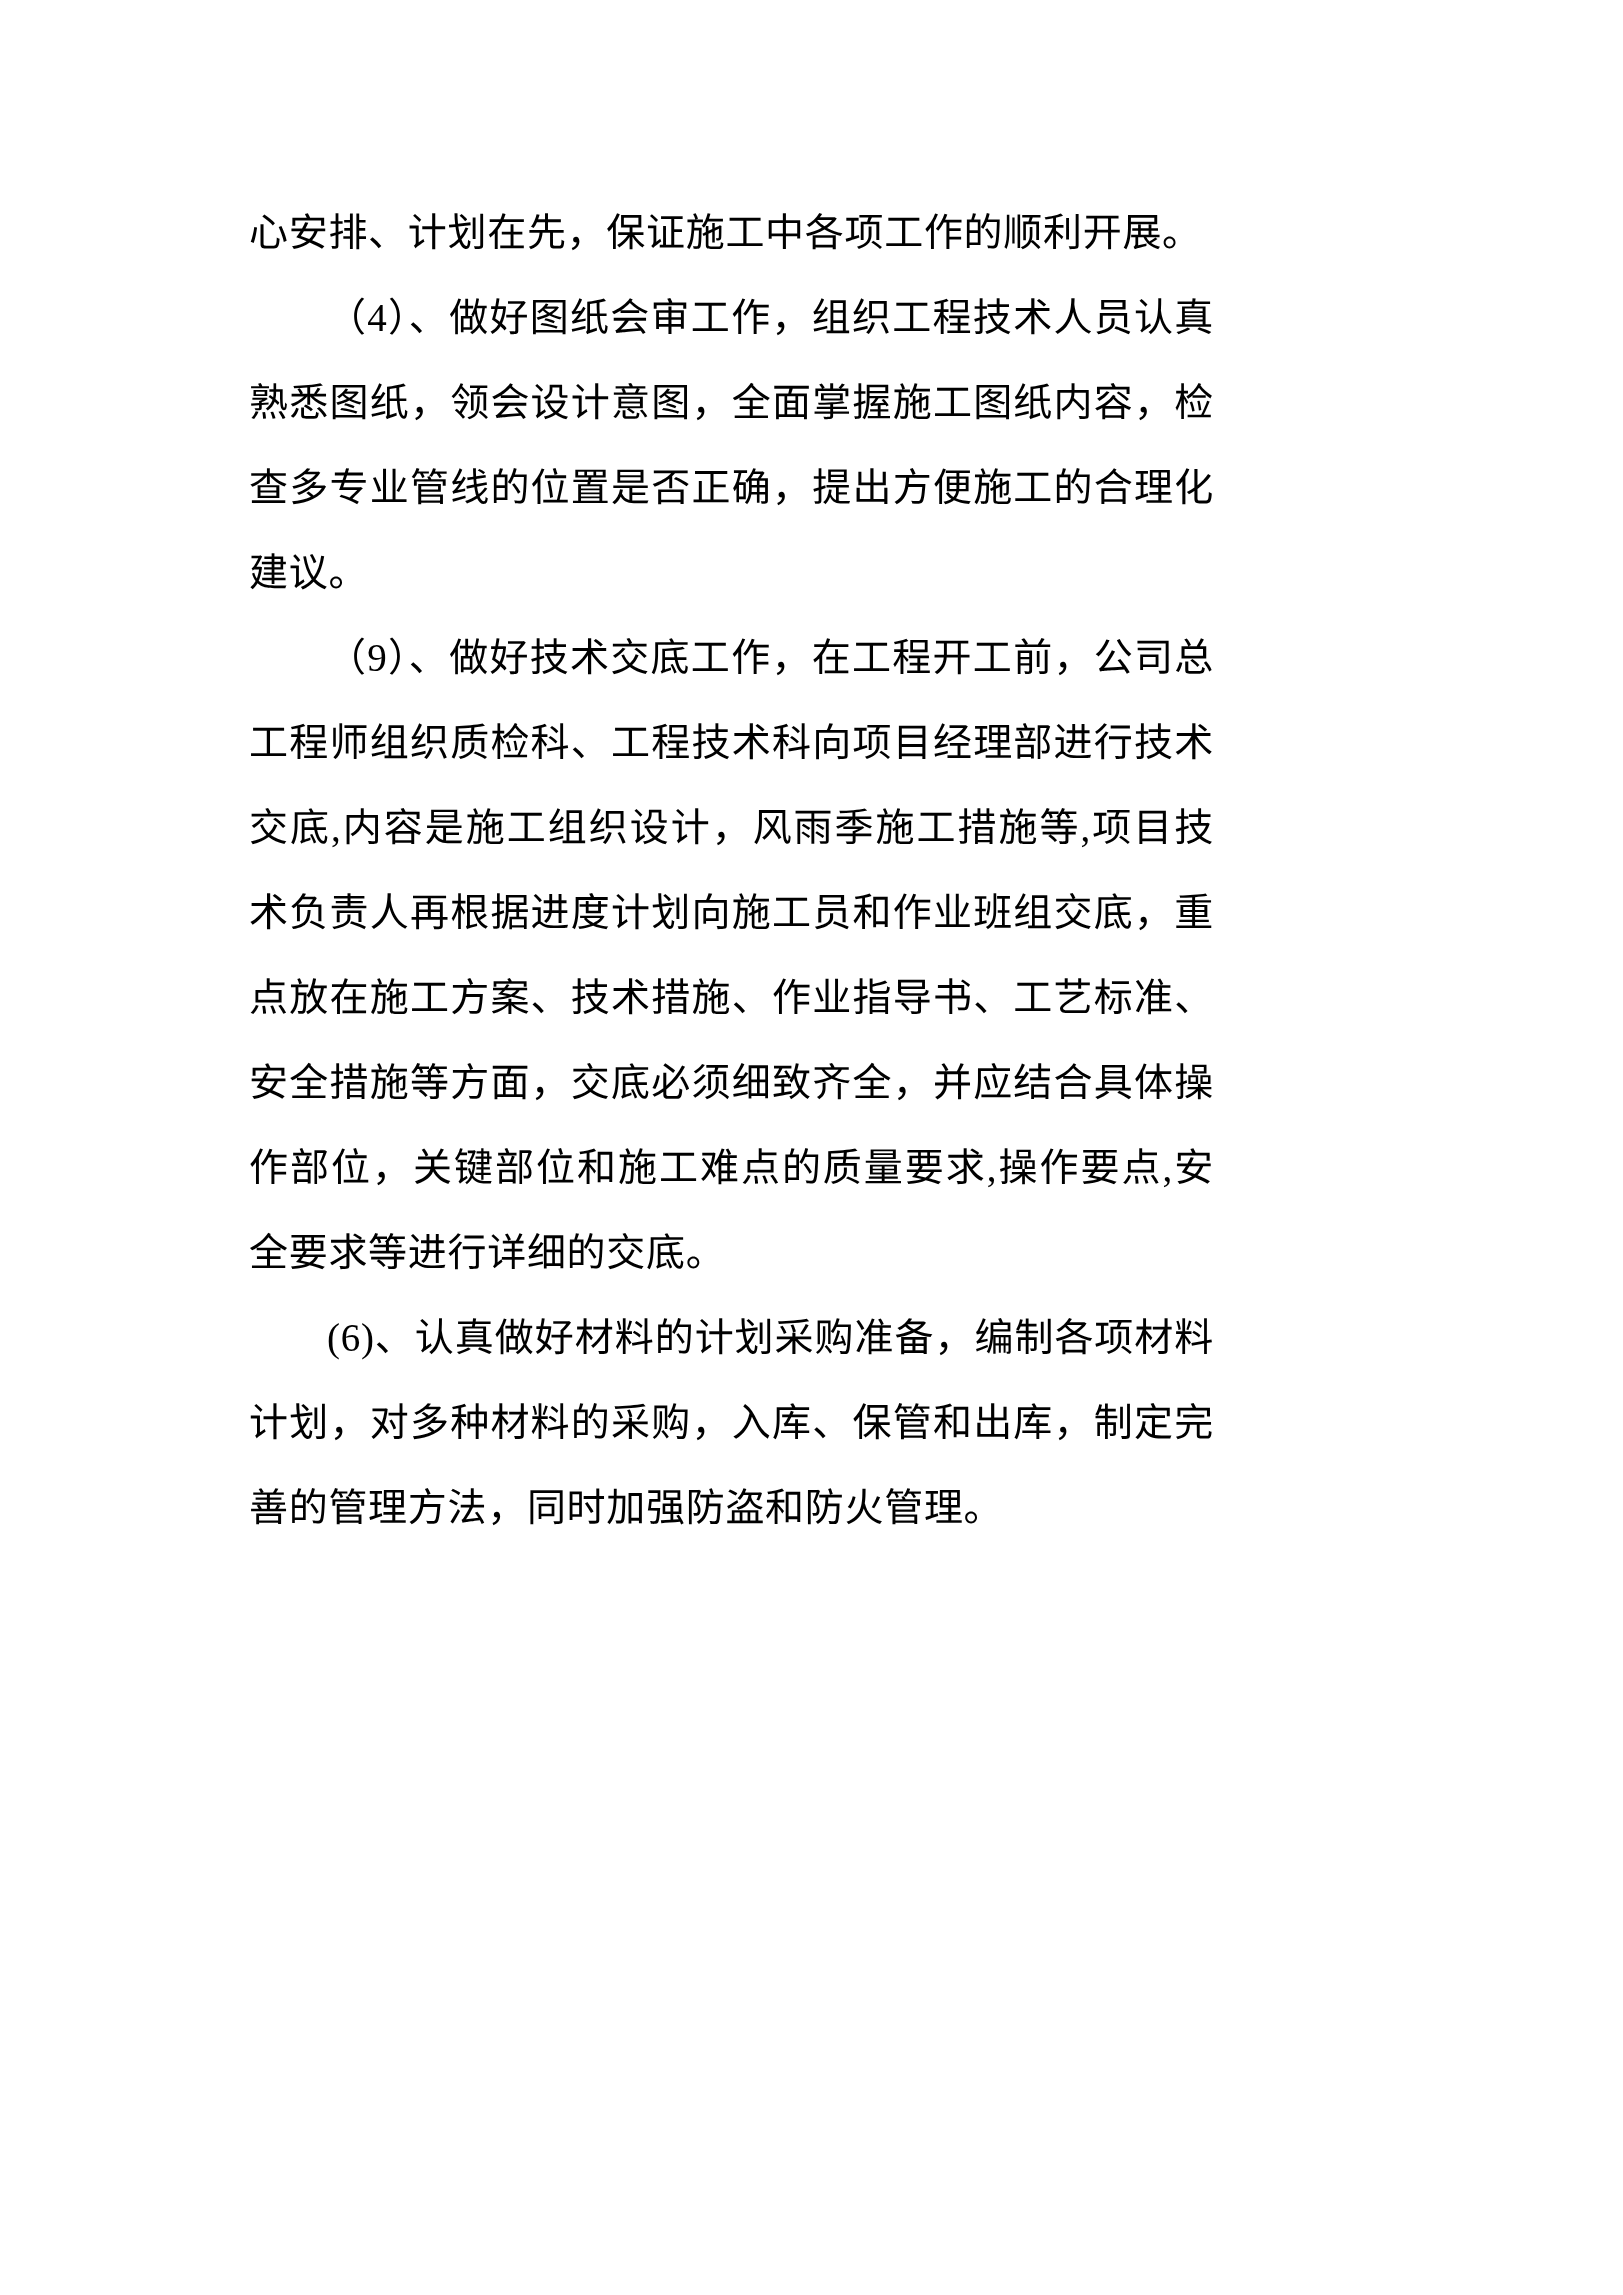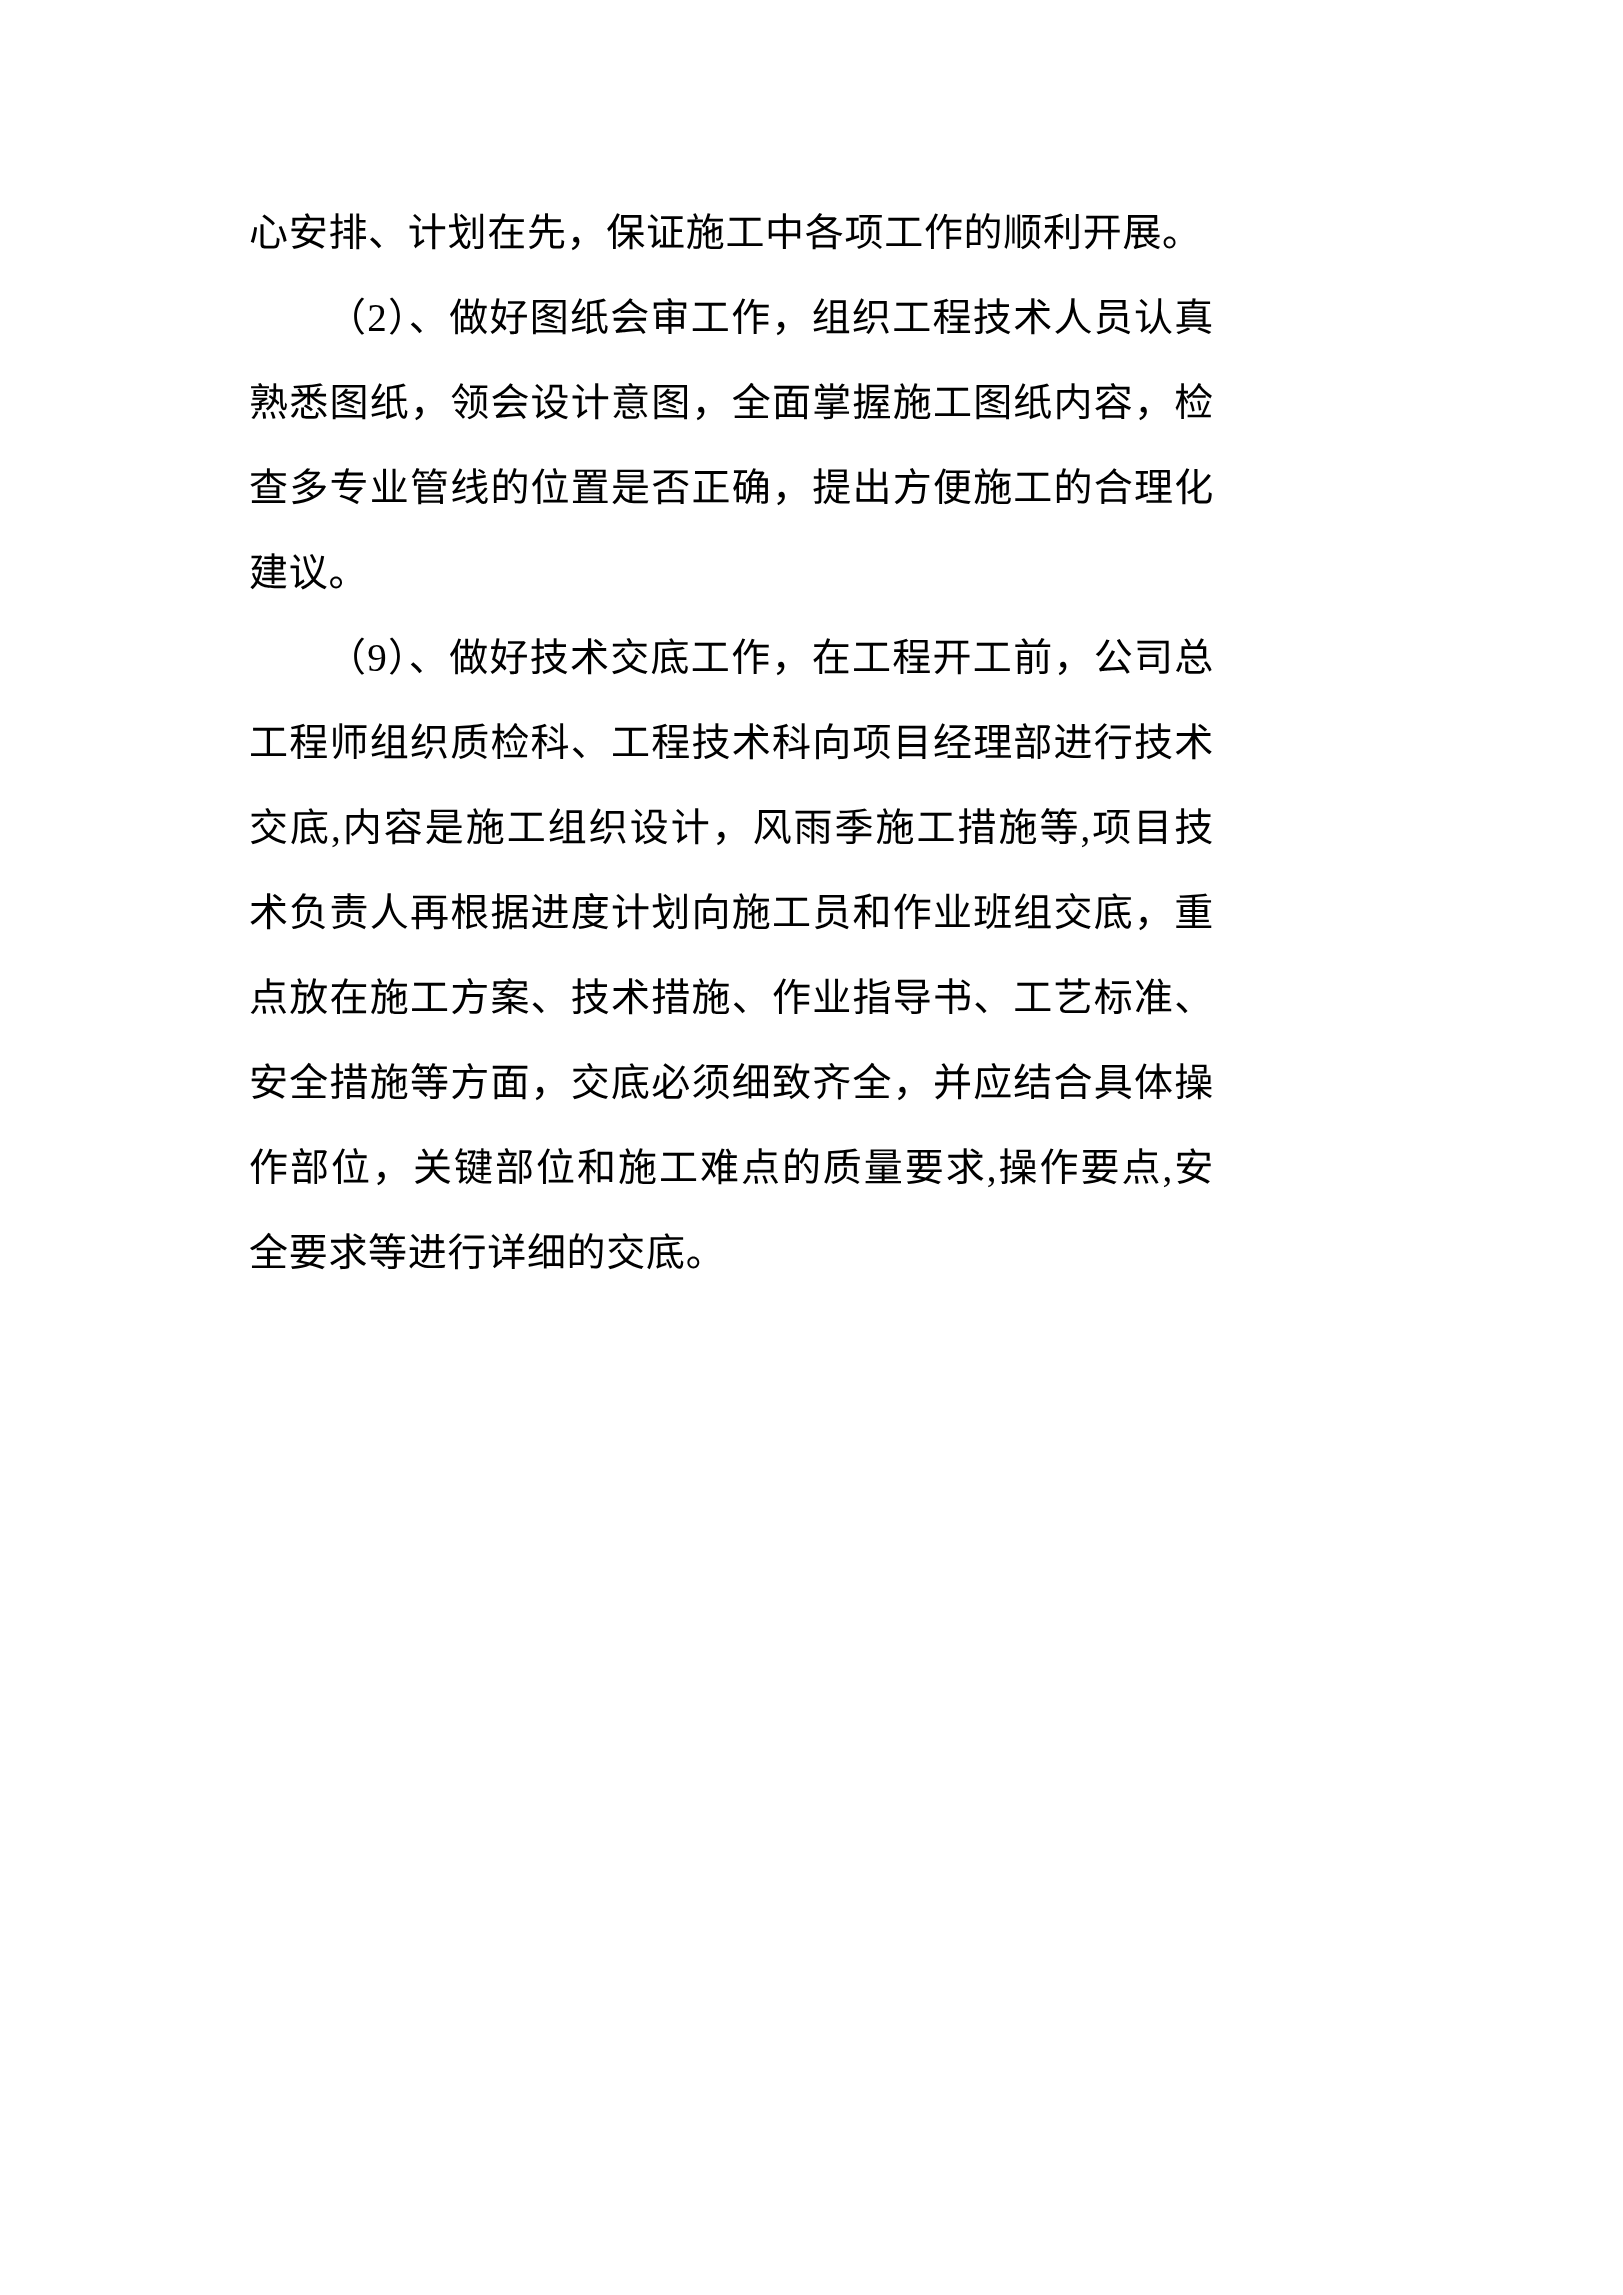--- a/index.html
+++ b/index.html
@@ -42,21 +42,22 @@
     }
   </style>
 </head>
 <body>
 
 <div class="page">
   <div class="doc">
     <p>心安排、计划在先，保证施工中各项工作的顺利开展。</p>
 
 
-    <p class="indent">（2）、做好图纸会审工作，组织工程技术人员认真熟悉图纸，领会设计意图，全面掌握施工图纸内容，检查多专业管线的位置是否正确，提出方便施工的合理化建议。</p>
+    <p class="indent">（4）、做好图纸会审工作，组织工程技术人员认真熟悉图纸，领会设计意图，全面掌握施工图纸内容，检查多专业管线的位置是否正确，提出方便施工的合理化建议。</p>
 
 
     <p class="indent">（9）、做好技术交底工作，在工程开工前，公司总工程师组织质检科、工程技术科向项目经理部进行技术交底,内容是施工组织设计，风雨季施工措施等,项目技术负责人再根据进度计划向施工员和作业班组交底，重点放在施工方案、技术措施、作业指导书、工艺标准、安全措施等方面，交底必须细致齐全，并应结合具体操作部位，关键部位和施工难点的质量要求,操作要点,安全要求等进行详细的交底。</p>
 
 
+    <p class="indent">(6)、认真做好材料的计划采购准备，编制各项材料计划，对多种材料的采购，入库、保管和出库，制定完善的管理方法，同时加强防盗和防火管理。</p>
   </div>
 </div>
 
 
 </body></html>

